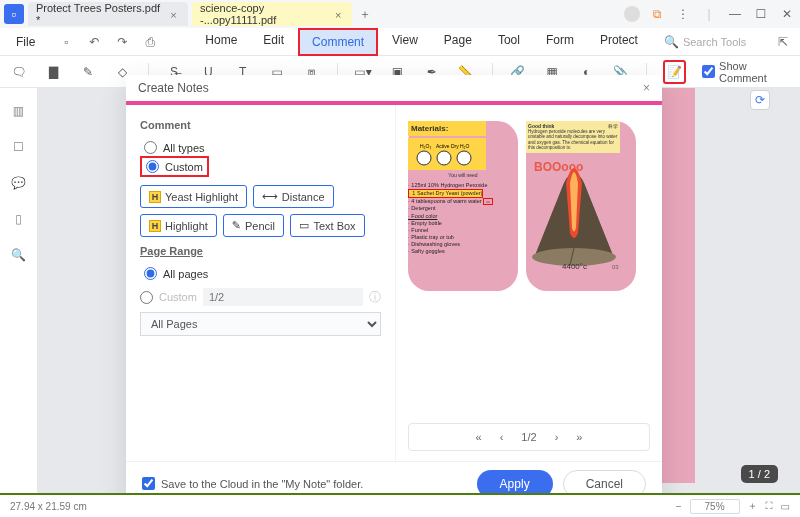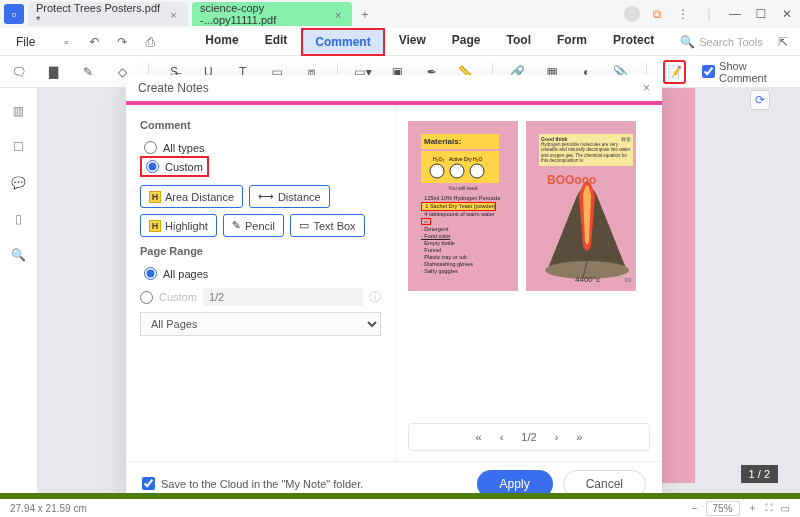--- a/index.html
+++ b/index.html
@@ -1,86 +1,86 @@
 <!DOCTYPE html>
 <html><head>
 <meta charset="utf-8">
 <style>
 * { box-sizing: border-box; margin: 0; padding: 0; font-family: -apple-system, "Segoe UI", Arial, sans-serif; }
 body { width: 800px; height: 517px; background: #f0f2f5; overflow: hidden; position: relative; font-size: 12px; color: #333; }
 
 .titlebar { height: 28px; background: #f5f6f8; display: flex; align-items: center; padding: 0 4px; gap: 4px; }
 .app-icon { width: 20px; height: 20px; background: #3a6eef; border-radius: 3px; display: inline-flex; align-items: center; justify-content: center; color: #fff; font-weight: bold; font-size: 13px; }
 .tab { display: flex; align-items: center; gap: 6px; height: 24px; padding: 0 8px; background: #e8eaed; border-radius: 4px 4px 0 0; max-width: 160px; font-size: 11px; }
-.tab.active { background: #86efac; }
+.tab.active { background: #fef9c3; }
 .tab-close { width: 10px; height: 10px; color: #777; }
 .spacer { flex: 1; }
 .win-controls { display: flex; gap: 8px; align-items: center; }
 .avatar { width: 16px; height: 16px; border-radius: 50%; background: #ddd; }
 .icon-btn { width: 18px; height: 18px; display: inline-flex; align-items: center; justify-content: center; color: #666; }
 
 .menubar { height: 28px; background: #fff; display: flex; align-items: center; padding: 0 8px; gap: 4px; border-bottom: 1px solid #e5e7ea; }
 .menu-file { padding: 4px 8px; }
 .menu-quick { display: flex; gap: 10px; padding: 0 10px; }
 .menu-tabs { display: flex; gap: 2px; margin-left: 20px; }
-.menu-tab { padding: 5px 12px; font-weight: bold; }
+.menu-tab { padding: 5px 12px; }
 .menu-tab.active { border: 2px solid #eb2230; background: #d7e5fb; color: #2e6be6; }
 .search-box { display: flex; align-items: center; gap: 4px; color: #aaa; margin-left: 10px; }
 
 .toolbar { height: 32px; background: #fff; display: flex; align-items: center; padding: 0 10px; gap: 16px; border-bottom: 1px solid #e5e7ea; }
 .tool-ico { width: 20px; height: 20px; display: inline-flex; align-items: center; justify-content: center; color: #555; border-radius: 3px; }
 .tool-ico.highlighted { border: 2px solid #eb2230; padding: 2px; width: 24px; height: 24px; }
 .tool-sep { width: 1px; height: 18px; background: #e2e4e8; }
 .show-comment { display: flex; align-items: center; gap: 4px; font-size: 11px; color: #555; }
 .show-comment input { accent-color: #3a6eef; }
 
 .workspace { position: absolute; top: 88px; bottom: 24px; left: 0; right: 0; display: flex; background: #e6e8ec; }
 .sidebar { width: 38px; background: #fff; display: flex; flex-direction: column; align-items: center; gap: 18px; padding-top: 14px; border-right: 1px solid #e5e7ea; }
 .sidebar .icon-btn { color: #888; }
 
 .canvas-bg { flex: 1; position: relative; background: #e6e8ec; }
 .page-pink { position: absolute; right: 105px; top: 0; width: 36px; height: 395px; background: #e8a6bb; }
 .float-help { position: absolute; right: 30px; top: 2px; width: 20px; height: 20px; border: 1px solid #cfd3da; border-radius: 4px; background: #fff; color: #4a7bf0; display: flex; align-items: center; justify-content: center; }
-.page-indicator { position: absolute; right: 22px; bottom: 10px; background: #4a4a4a; color: #fff; padding: 3px 8px; border-radius: 0; font-size: 11px; }
+.page-indicator { position: absolute; right: 22px; bottom: 10px; background: #4a4a4a; color: #fff; padding: 3px 8px; border-radius: 5px; font-size: 11px; }
 
 .dialog { position: absolute; left: 126px; top: 75px; width: 536px; height: 430px; background: #fff; box-shadow: 0 8px 28px rgba(0,0,0,.12); border-radius: 4px; display: flex; flex-direction: column; }
 .dlg-header { height: 30px; display: flex; align-items: center; justify-content: space-between; padding: 0 12px; border-bottom: 4px solid #ec4899; font-size: 12px; color: #555; }
 .dlg-body { flex: 1; display: flex; overflow: hidden; }
 .dlg-left { width: 270px; padding: 10px 14px; border-right: 1px solid #f0f2f5; }
 .dlg-right { flex: 1; padding: 10px 12px; display: flex; flex-direction: column; }
 .section-title { font-weight: 600; font-size: 11px; color: #666; margin: 4px 0 8px; }
 .radio-row { display: flex; align-items: center; gap: 6px; font-size: 11px; padding: 2px 4px; }
 .radio-row input { accent-color: #2e6be6; }
 .radio-row.highlighted { border: 2px solid #eb2230; width: fit-content; }
 .chip-row { display: flex; flex-wrap: wrap; gap: 6px; margin: 8px 0; }
 .chip { border: 1px solid #2e6be6; color: #444; padding: 4px 8px; border-radius: 3px; font-size: 11px; display: inline-flex; align-items: center; gap: 4px; }
 .chip .sq { width: 12px; height: 12px; background: #ffd447; border: 1px solid #d4a900; display: inline-flex; align-items: center; justify-content: center; font-size: 9px; font-weight: bold; }
 .page-dropdown { width: 100%; border: 1px solid #d7dae0; padding: 4px 6px; font-size: 11px; color: #555; margin-top: 6px; background: #fafbfc; }
 .custom-input { display: flex; align-items: center; gap: 6px; margin-top: 6px; }
 .custom-input input[type=text] { flex:1; border: none; background: #f2f3f5; padding: 3px 6px; font-size: 11px; color: #aaa; }
 
 .preview-pages { flex: 1; display: flex; gap: 8px; margin-top: 6px; }
-.prev-page { width: 110px; height: 170px; background: #e8a6bb; padding: 13px; position: relative; }
+.prev-page { width: 110px; height: 170px; background: #e8a6bb; padding: 0; position: relative; border-radius: 21px; }
 .mat-box { background: #ffd447; width: 78px; padding: 3px; font-size: 8px; font-weight: bold; color: #333; }
 .volcano-box { background: #f8e99e; width: 94px; padding: 2px; font-size: 5px; color: #333; }
 .mat-img { width: 78px; height: 32px; background: #ffd447; margin-top: 2px; display: flex; align-items: center; justify-content: center; font-size: 8px; }
 .mat-list { font-size: 5.5px; color: #222; line-height: 1.3; margin-top: 4px; }
 .volcano-svg { width: 96px; height: 120px; }
 .pager { height: 28px; display: flex; align-items: center; justify-content: center; gap: 18px; border: 1px solid #e3e5ea; border-radius: 4px; margin-top: 8px; font-size: 11px; color: #666; }
 
 .dlg-footer { height: 44px; display: flex; align-items: center; padding: 0 16px; gap: 10px; border-top: 1px solid #eef0f3; }
 .save-cloud { display: flex; align-items: center; gap: 6px; font-size: 11px; color: #555; }
 .save-cloud input { accent-color: #2e6be6; }
 .btn { padding: 6px 22px; border-radius: 14px; font-size: 12px; cursor: pointer; border: 1px solid transparent; }
 .btn.primary { background: #3a6eef; color: #fff; }
 .btn.secondary { background: #fff; color: #555; border: 1px solid #d7dae0; }
 
-.statusbar { position: absolute; bottom: 0; left: 0; right: 0; height: 24px; background: #fff; border-top: 6px solid #4d7c0f; display: flex; align-items: center; padding: 0 10px; font-size: 10px; color: #777; gap: 19px; }
+.statusbar { position: absolute; bottom: 0; left: 0; right: 0; height: 24px; background: #fff; border-top: 2px solid #4d7c0f; display: flex; align-items: center; padding: 0 10px; font-size: 10px; color: #777; gap: 19px; }
 .zoom-group { display: flex; align-items: center; gap: 8px; }
-.zoom-box { border: 1px solid #d7dae0; padding: 1px 6px; border-radius: 2px; }
+.zoom-box { border: 1px solid #d7dae0; padding: 1px 14px; border-radius: 2px; }
 </style>
 </head>
 <body>
 
 <div class="titlebar">
   <span class="app-icon">▫</span>
   <div class="tab">
     <span>Protect Trees Posters.pdf *</span>
     <span class="tab-close">×</span>
   </div>
@@ -186,41 +186,41 @@
         <input type="radio" name="ctype" style="">
         <span>All types</span>
       </label>
       <label class="radio-row highlighted">
         <input type="radio" name="ctype" checked="" style="">
         <span>Custom</span>
       </label>
       <div class="chip-row">
         <span class="chip">
             <span class="sq">H</span>
-            <span>Area Distance</span>
+            <span>Yeast Highlight</span>
           </span>
         <span class="chip">
             <span>⟷</span>
             <span>Distance</span>
           </span>
         <span class="chip">
             <span class="sq">H</span>
             <span>Highlight</span>
           </span>
         <span class="chip">
             <span>✎</span>
             <span>Pencil</span>
           </span>
         <span class="chip">
             <span>▭</span>
             <span>Text Box</span>
           </span>
       </div>
 
-      <div class="section-title" style="margin-top:7px;">Page Range</div>
+      <div class="section-title" style="margin-top:7px;text-decoration:underline;">Page Range</div>
       <label class="radio-row">
         <input type="radio" name="prange" checked="" style="">
         <span>All pages</span>
       </label>
       <div class="custom-input">
         <input type="radio" name="prange" style="">
         <span style="font-size:11px;color:#bbb;">Custom</span>
         <input type="text" placeholder="1/2" style="">
         <span style="color:#ccc;">ⓘ</span>
       </div>

